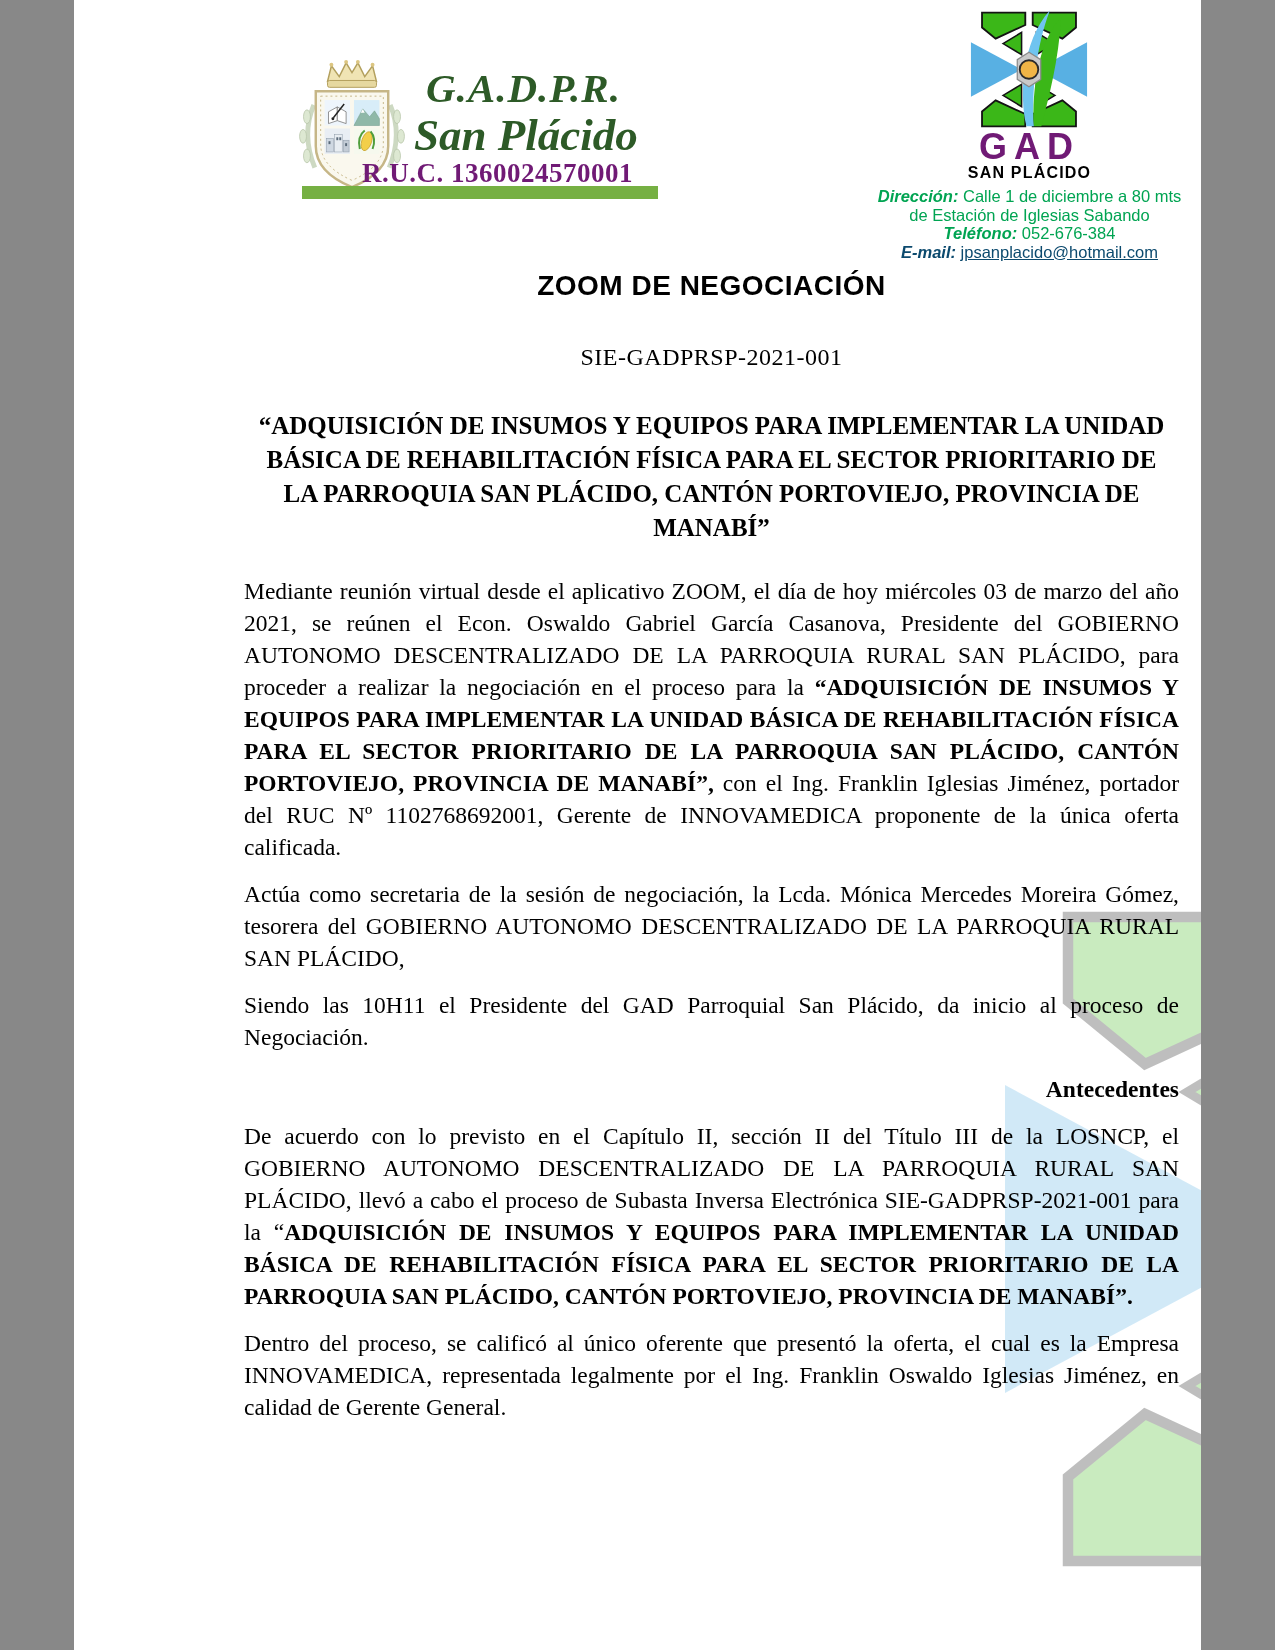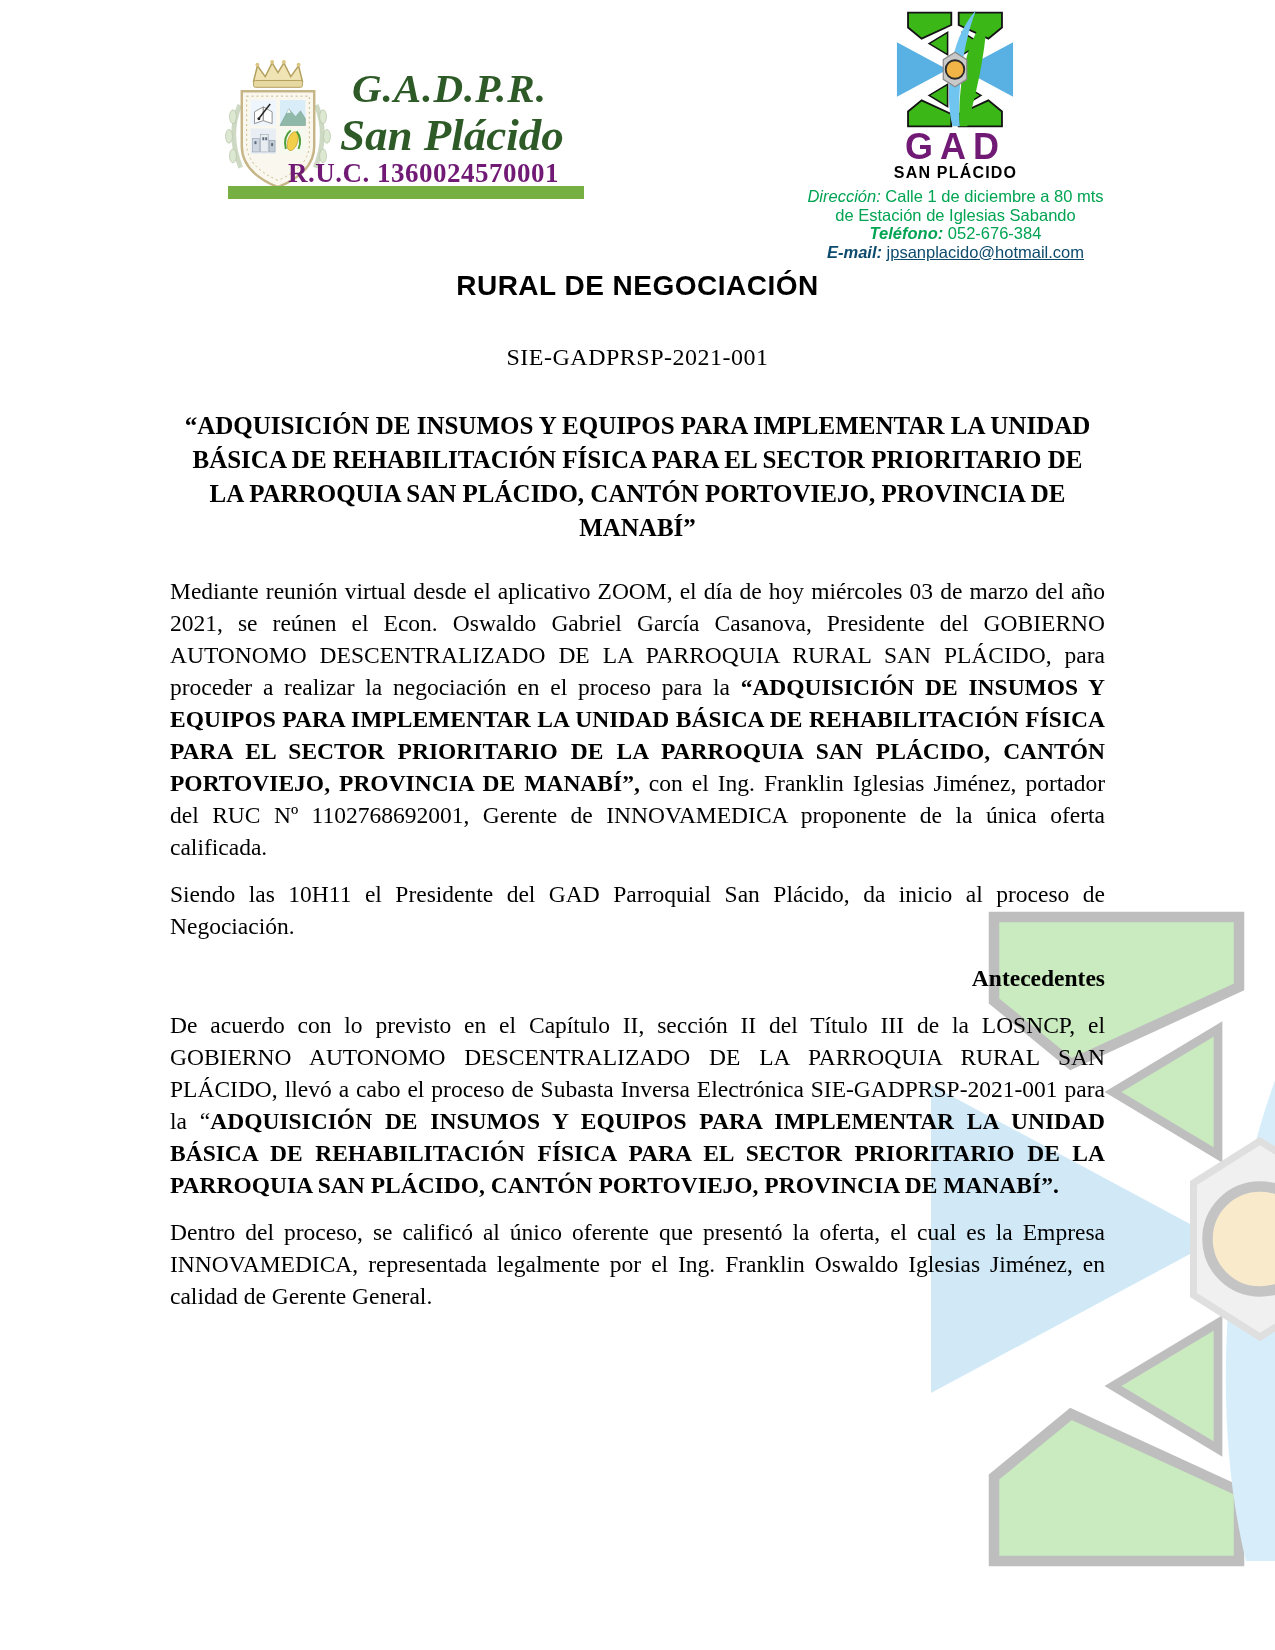--- a/index.html
+++ b/index.html
@@ -1,18 +1,18 @@
 <!DOCTYPE html>
 <html lang="es"><head>
 <meta charset="utf-8">
 <style>
   * { margin:0; padding:0; box-sizing:border-box; }
   html,body { background:#888; }
   .page {
-    position:relative; width:1275px; height:1650px; margin:0 auto;
+    position:relative; width:1127px; height:1650px; margin:0 auto;
     background:#ffffff; overflow:hidden;
     font-family:"Liberation Serif", serif; color:#000;
   }
   
   .header { position:absolute; left:0; top:0; width:1275px; height:262px; }
   .coat-svg { position:absolute; left:212px; top:56px; width:132px; height:142px; }
   .brand-abbr {
     position:absolute; left:352px; top:66px; width:240px;
     font-style:italic; font-weight:bold; font-size:41px; line-height:44px;
     color:#2d5a27; letter-spacing:1px;
@@ -155,33 +155,34 @@
     <div class="brand-ruc">R.U.C. 1360024570001</div>
     <div class="green-bar"></div>
 
     <svg class="gad-logo-svg" viewBox="0 0 200 212">
       <use href="#gad-logo"></use>
     </svg>
     <div class="gad-word">GAD</div>
     <div class="gad-sub">SAN PLÁCIDO</div>
 
     <div class="contact">
-      <div><span style="font-weight: normal; font-style: italic; text-align: center;">Dirección:</span><span> Calle 1 de diciembre a 80 mts</span></div>
+      <div><span style="font-weight: bold; font-style: italic; text-align: center;">Dirección:</span><span> Calle 1 de diciembre a 80 mts</span></div>
       <div><span>de Estación de Iglesias Sabando</span></div>
       <div><span style="font-weight: bold; font-style: italic;">Teléfono:</span><span>  052-676-384</span></div>
       <div class="email-link"><span style="font-weight: bold; font-style: italic;">E-mail:</span><span> </span><span style="text-decoration: underline;">jpsanplacido@hotmail.com</span></div>
     </div>
   </div>
 
   <div class="doc">
-    <div class="acta-title">RURAL DE NEGOCIACIÓN</div>
+    <div class="acta-title">ZOOM DE NEGOCIACIÓN</div>
     <div class="process-code">SIE-GADPRSP-2021-001</div>
     <div class="subject-title">“ADQUISICIÓN DE INSUMOS Y EQUIPOS PARA IMPLEMENTAR LA UNIDAD BÁSICA DE REHABILITACIÓN FÍSICA PARA EL SECTOR PRIORITARIO DE LA PARROQUIA SAN PLÁCIDO, CANTÓN PORTOVIEJO, PROVINCIA DE MANABÍ”</div>
 
     <p class="para first"><span>Mediante reunión virtual desde el aplicativo ZOOM, el día de hoy miércoles 03 de marzo del año 2021, se reúnen el Econ. Oswaldo Gabriel García Casanova, Presidente del GOBIERNO AUTONOMO DESCENTRALIZADO DE LA PARROQUIA RURAL SAN PLÁCIDO, para proceder a realizar la negociación en el proceso para la </span><span style="font-weight: bold;">“ADQUISICIÓN DE INSUMOS Y EQUIPOS PARA IMPLEMENTAR LA UNIDAD BÁSICA DE REHABILITACIÓN FÍSICA PARA EL SECTOR PRIORITARIO DE LA PARROQUIA SAN PLÁCIDO, CANTÓN PORTOVIEJO, PROVINCIA DE MANABÍ”,</span><span> con el Ing. Franklin Iglesias Jiménez, portador del RUC Nº 1102768692001, Gerente de INNOVAMEDICA proponente de la única oferta calificada.</span></p>
+    <p class="para"><span>Actúa como secretaria de la sesión de negociación, la Lcda. Mónica Mercedes Moreira Gómez, tesorera del GOBIERNO AUTONOMO DESCENTRALIZADO DE LA PARROQUIA RURAL SAN PLÁCIDO,</span></p>
     <p class="para"><span>Siendo las 10H11 el Presidente del GAD Parroquial San Plácido, da inicio al proceso de Negociación.</span></p>
 
     <div class="section-heading">Antecedentes</div>
 
     <p class="para"><span>De acuerdo con lo previsto en el Capítulo II, sección II del Título III de la LOSNCP, el GOBIERNO AUTONOMO DESCENTRALIZADO DE LA PARROQUIA RURAL SAN PLÁCIDO, llevó a cabo el proceso de Subasta Inversa Electrónica SIE-GADPRSP-2021-001 para la “</span><span style="font-weight: bold;">ADQUISICIÓN DE INSUMOS Y EQUIPOS PARA IMPLEMENTAR LA UNIDAD BÁSICA DE REHABILITACIÓN FÍSICA PARA EL SECTOR PRIORITARIO DE LA PARROQUIA SAN PLÁCIDO, CANTÓN PORTOVIEJO, PROVINCIA DE MANABÍ”.</span></p>
     <p class="para"><span>Dentro del proceso, se calificó al único oferente que presentó la oferta, el cual es la Empresa INNOVAMEDICA, representada legalmente por el Ing. Franklin Oswaldo Iglesias Jiménez, en calidad de Gerente General.</span></p>
   </div>
 
 </div>
 

